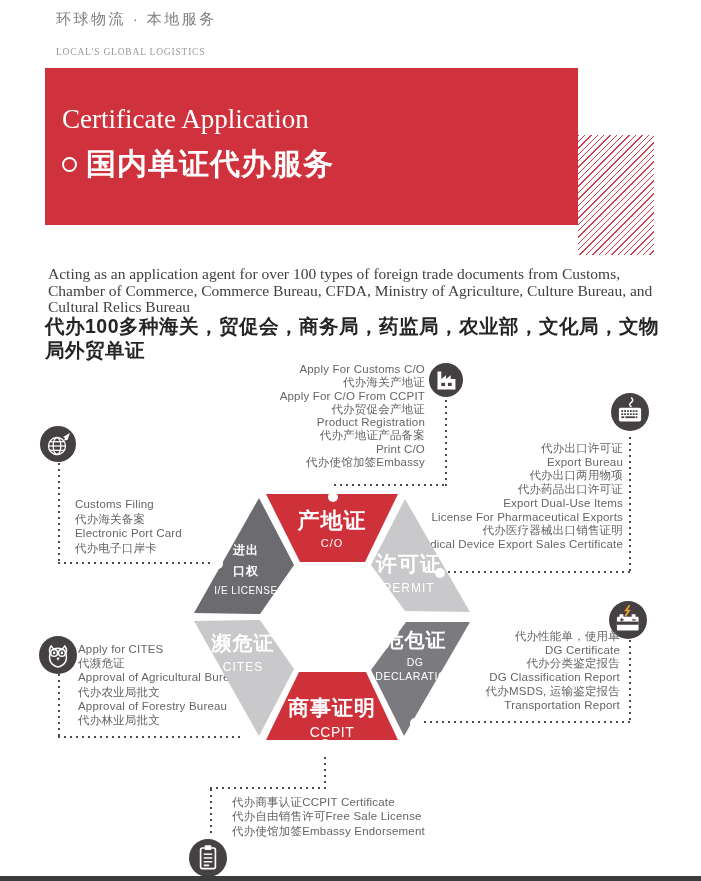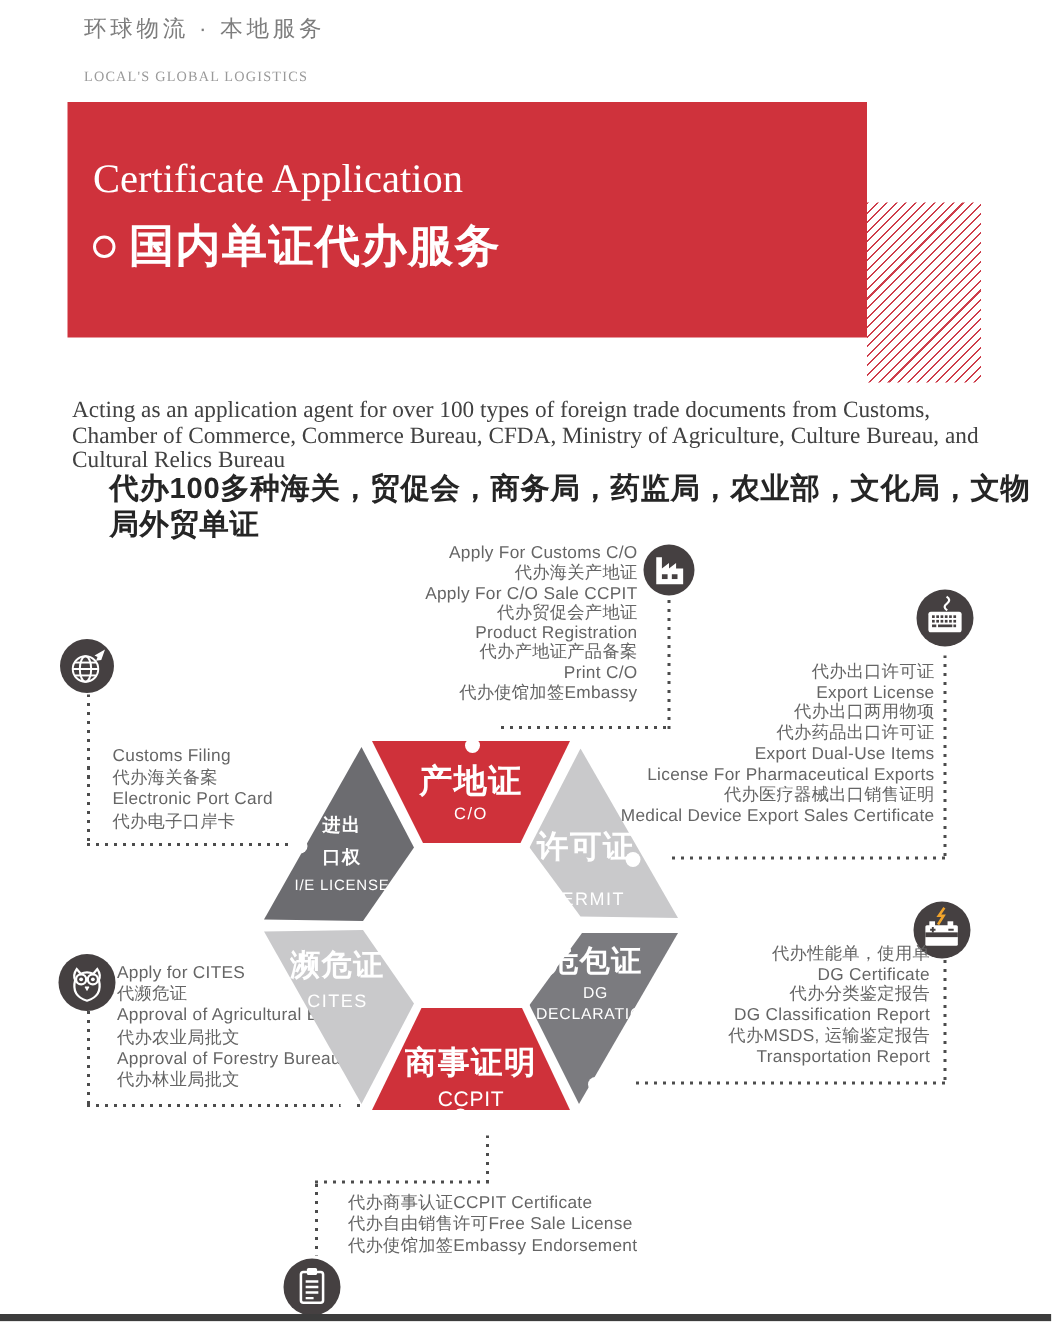--- a/index.html
+++ b/index.html
@@ -20,21 +20,21 @@
   .banner-ring{width:11px;height:11px;border:2px solid #fff;border-radius:50%;margin-right:9px;flex:none;}
   .banner-cn{color:#fff;font-size:30px;font-weight:bold;letter-spacing:1px;}
   .hatch{position:absolute;left:578px;top:135px;width:76px;height:120px;
          background:repeating-linear-gradient(135deg,rgba(200,40,55,.9) 0 1px,transparent 1px 4.5px);}
 
   
   .intro-en{position:absolute;left:48px;top:266px;width:606px;
             font-family:"Liberation Serif","DejaVu Serif",serif;
             font-size:15.5px;line-height:16.6px;color:#414141;}
   .intro-cn{position:absolute;left:45px;top:315px;width:625px;font-size:19.5px;font-weight:bold;
-            color:#252525;line-height:23.5px;letter-spacing:0.5px;margin-left:28px;}
+            color:#252525;line-height:23.5px;letter-spacing:0.5px;}
 
   
   .dlist{position:absolute;font-size:11.5px;line-height:13.7px;color:#656565;letter-spacing:0.2px;}
   .dlist .li{white-space:nowrap;}
   .list-right{text-align:right;}
   .list-co{right:276px;top:363px;line-height:13.3px;}
   .list-export{right:78px;top:442px;}
   .list-customs{left:75px;top:497px;line-height:14.6px;}
   .list-cites{left:78px;top:642px;line-height:14.2px;}
   .list-dg{right:81px;top:630px;}
@@ -45,35 +45,35 @@
          background:repeating-linear-gradient(90deg,#4c4c4c 0 2px,transparent 2px 6px);}
   .dot-v{position:absolute;width:2px;
          background:repeating-linear-gradient(180deg,#4c4c4c 0 2px,transparent 2px 6px);}
 
   
   .medal{position:absolute;border-radius:50%;background:#454041;display:flex;
          align-items:center;justify-content:center;}
   .medal svg{display:block;}
 
   
-  .hexwrap{position:absolute;left:172px;top:490px;width:292px;height:262px;}
+  .hexwrap{position:absolute;left:190px;top:490px;width:292px;height:262px;}
   .seg{position:absolute;inset:0;}
   .seg-co   {background:#cf313a;clip-path:polygon(76px 4px,208px 4px,175px 72px,110px 72px);}
   .seg-permit{background:#c9c9cb;clip-path:polygon(215px 9px,280px 122px,215px 121px,181px 75px);}
   .seg-dg   {background:#7b7b7f;clip-path:polygon(280px 132px,214px 246px,181px 180px,216px 132px);}
   .seg-ccpit{background:#cf313a;clip-path:polygon(76px 250px,208px 250px,176px 182px,109px 182px);}
   .seg-cites{background:#c9c9cb;clip-path:polygon(4px 131px,69px 246px,104px 179px,70px 130px);}
   .seg-ie   {background:#6c6c70;clip-path:polygon(69px 8px,4px 123px,70px 124px,104px 75px);}
 
   .seglabel{position:absolute;text-align:center;color:#fff;}
   .seglabel .cn{font-weight:bold;letter-spacing:1px;}
   .seglabel .en{letter-spacing:1px;}
   .lab-co{left:76px;top:16px;width:132px;}   .lab-co .cn{font-size:22px;} .lab-co .en{font-size:11px;margin-top:1px;}
   .lab-ie{left:9px;top:50px;width:94px;}     .lab-ie .cn{font-size:12px;line-height:21px;} .lab-ie .en{font-size:10px;margin-top:3px;letter-spacing:0.5px;}
-  .lab-permit{left:166px;top:60px;width:106px;} .lab-permit .cn{font-size:21px;} .lab-permit .en{font-size:12px;margin-top:14px;}
+  .lab-permit{left:166px;top:60px;width:106px;} .lab-permit .cn{font-size:21px;} .lab-permit .en{font-size:12px;margin-top:3px;}
   .lab-cites{left:4px;top:140px;width:98px;} .lab-cites .cn{font-size:20px;} .lab-cites .en{font-size:12px;margin-top:3px;}
   .lab-dg{left:172px;top:137px;width:106px;} .lab-dg .cn{font-size:20px;} .lab-dg .en{font-size:10.5px;line-height:12px;margin-top:2px;letter-spacing:0.5px;}
   .lab-ccpit{left:70px;top:204px;width:144px;} .lab-ccpit .cn{font-size:21px;} .lab-ccpit .en{font-size:14px;margin-top:2px;letter-spacing:0.5px;}
 
   .dot{position:absolute;width:10px;height:10px;border-radius:50%;background:#fff;}
 
   
   .footbar{position:absolute;left:0;top:876px;width:701px;height:5px;background:#3c3c3c;}
 </style>
 </head>
@@ -182,30 +182,30 @@
     <svg width="38" height="38" viewBox="0 0 36 36">
       <rect x="11" y="8.5" width="14" height="19.5" rx="1.6" fill="none" stroke="#fff" stroke-width="1.6"></rect>
       <rect x="14.8" y="6" width="6.4" height="4.4" rx="1" fill="#fff"></rect>
       <path d="M14 14.5h8M14 18h8M14 21.5h8M14 25h5" stroke="#fff" stroke-width="1.5"></path>
     </svg>
   </div>
 
   <div class="dlist list-co list-right">
       <div class="li">Apply For Customs C/O</div>
       <div class="li">代办海关产地证</div>
-      <div class="li">Apply For C/O Sale CCPIT</div>
+      <div class="li">Apply For C/O From CCPIT</div>
       <div class="li">代办贸促会产地证</div>
       <div class="li">Product Registration</div>
       <div class="li">代办产地证产品备案</div>
       <div class="li">Print C/O</div>
       <div class="li">代办使馆加签Embassy</div>
     </div>
   <div class="dlist list-export list-right">
       <div class="li">代办出口许可证</div>
-      <div class="li">Export License</div>
+      <div class="li">Export Bureau</div>
       <div class="li">代办出口两用物项</div>
       <div class="li">代办药品出口许可证</div>
       <div class="li">Export Dual-Use Items</div>
       <div class="li">License For Pharmaceutical Exports</div>
       <div class="li">代办医疗器械出口销售证明</div>
       <div class="li">Medical Device Export Sales Certificate</div>
     </div>
   <div class="dlist list-customs">
       <div class="li">Customs Filing</div>
       <div class="li">代办海关备案</div>

